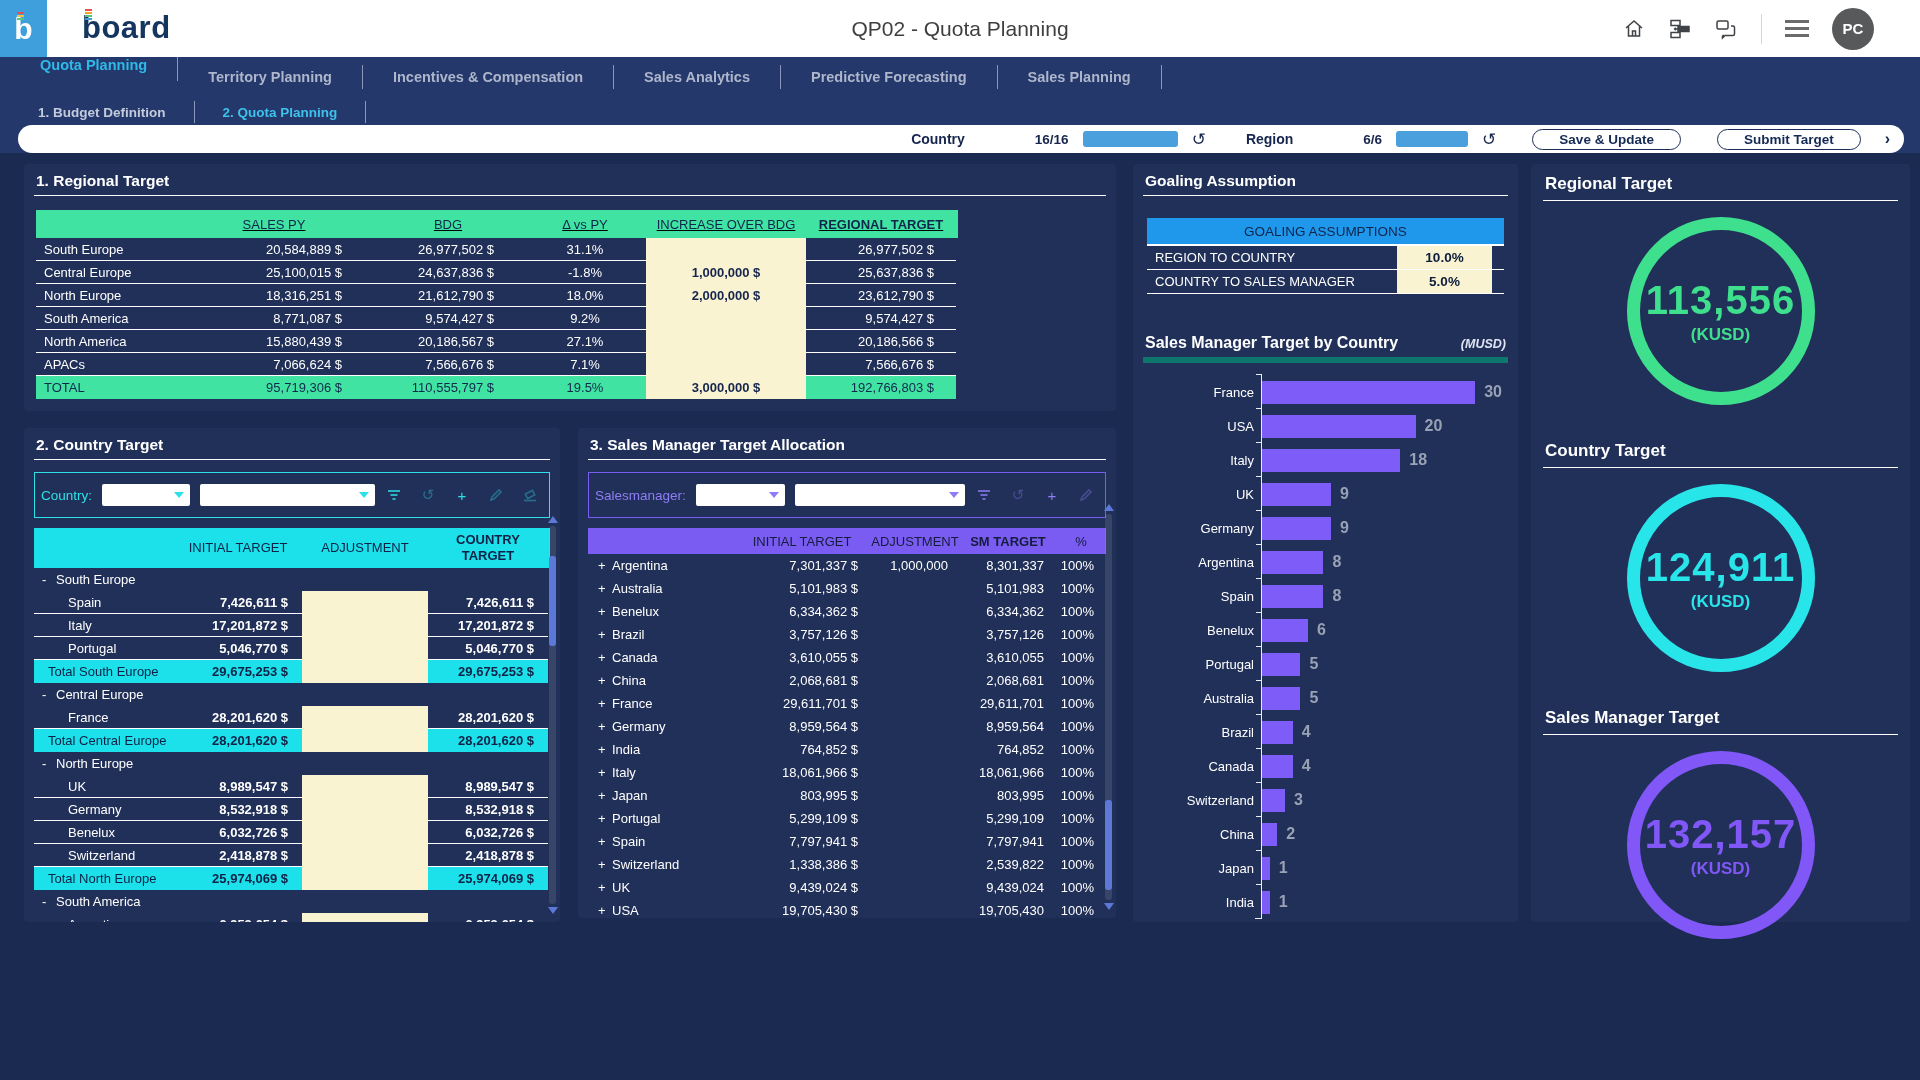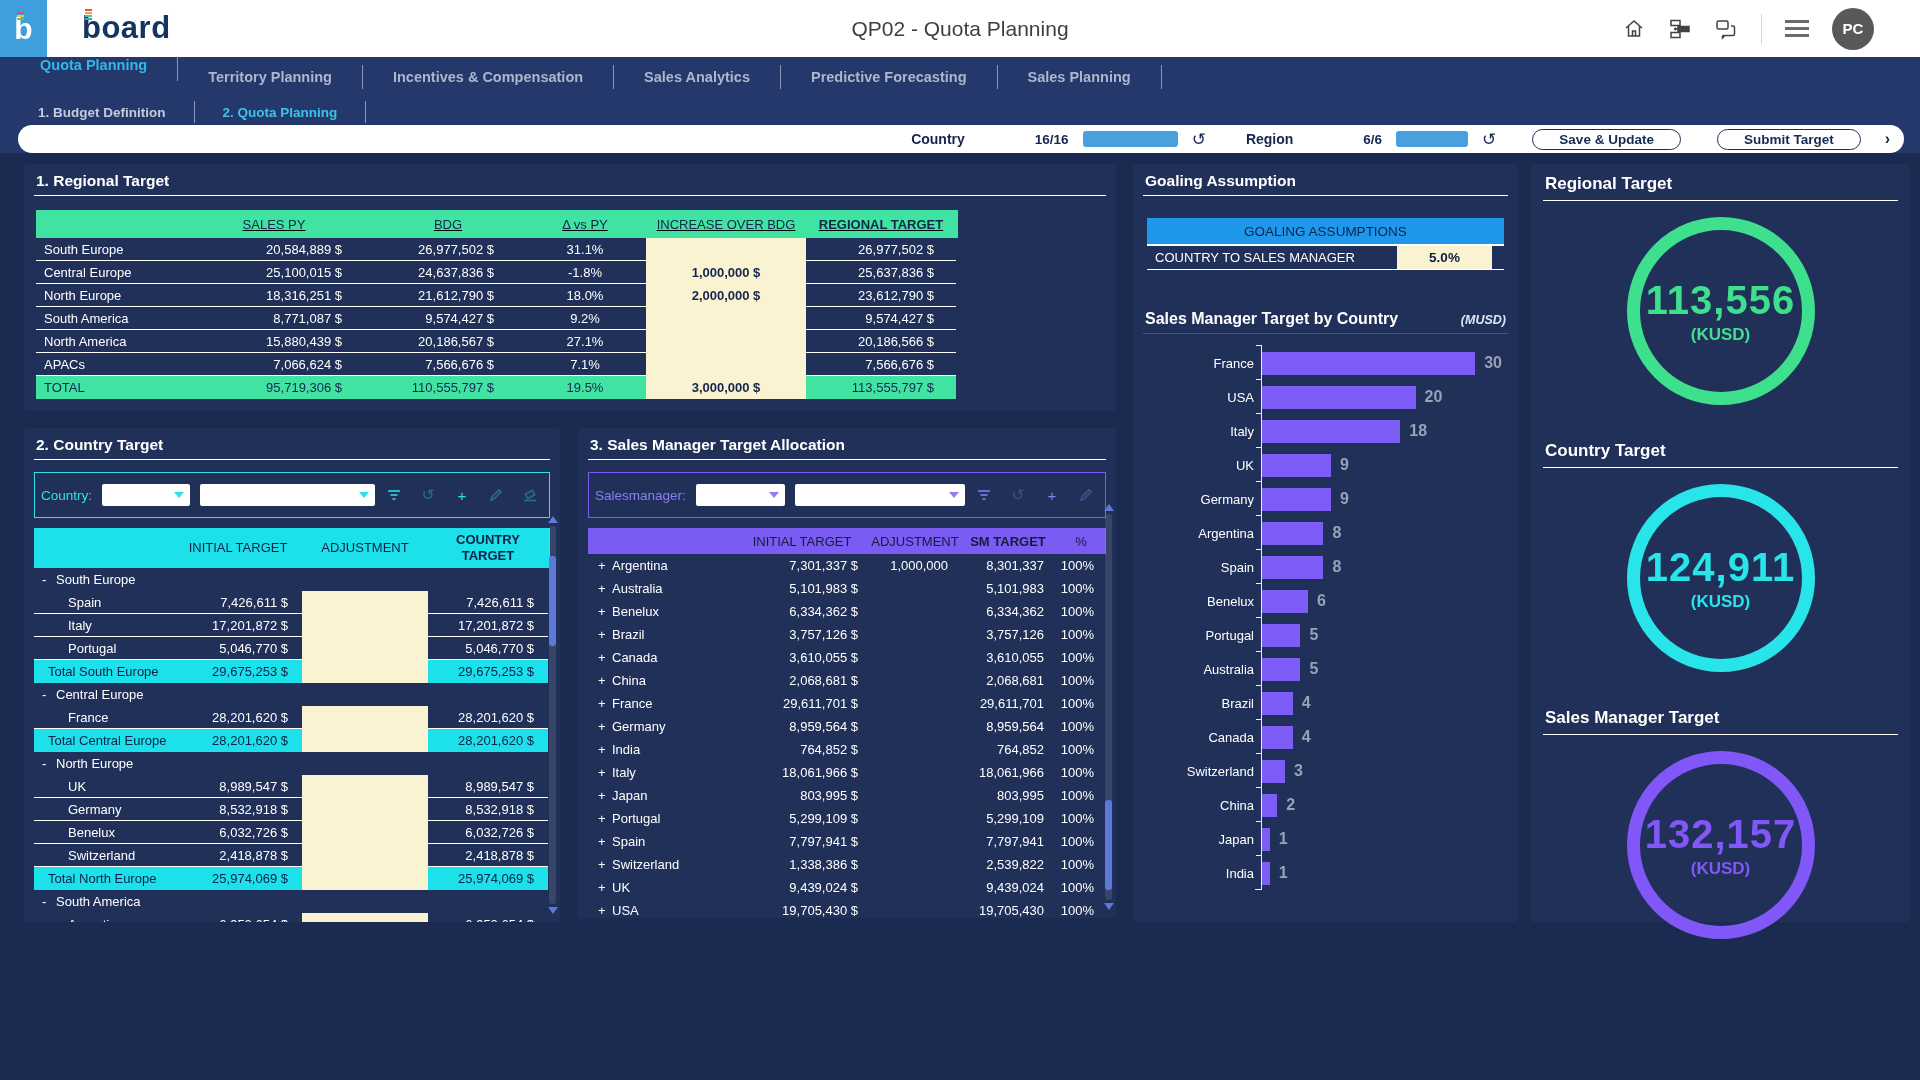--- a/index.html
+++ b/index.html
@@ -87,21 +87,21 @@
   
   .ct-table { margin-top:10px; }
   .ct-head, .ct-row { display:grid; grid-template-columns:140px 128px 126px 120px; }
   .ct-head { height:40px; background:#1ce0ea; align-items:center; }
   .ct-head div { font-size:13px; color:#0e2247; text-align:center; line-height:1.25; }
   .ct-head .bold { font-weight:bold; }
   .ct-row { height:23px; }
   .ct-row > div { display:flex; align-items:center; font-size:13px; color:#fff; }
   .ct-name { padding-left:8px; white-space:nowrap; overflow:hidden; }
   .ct-name .pfx { display:inline-block; min-width:14px; }
-  .ct-num { justify-content:flex-end; padding-right:14px; }
+  .ct-num { justify-content:flex-end; padding-right:14px;font-weight:bold; }
   .ct-adj { justify-content:center; }
   .ct-row[data-type="item"] > div:not(.ct-adj) { border-bottom:1px solid #fff; }
   .ct-row[data-type="item"] .ct-name { padding-left:20px; }
   .ct-row[data-type="item"] .ct-adj, .ct-row[data-type="total"] .ct-adj { background:#faf3d2; }
   .ct-row[data-type="total"] > div { background:#1ce0ea; color:#0e2247; }
   .ct-row[data-type="total"] .ct-adj { background:#faf3d2; }
   .ct-row[data-type="total"] .ct-name { padding-left:0; }
 
   
   .sm-table { margin-top:10px; }
@@ -123,21 +123,21 @@
   .vs-down { width:0; height:0; border-left:5px solid transparent; border-right:5px solid transparent; border-top:7px solid #5c79d8; margin-top:3px; }
 
   
   .g-table { margin:22px 4px 0 4px; }
   .g-head { height:28px; background:#1f98ec; display:flex; align-items:center; justify-content:center; font-size:13.5px; color:#10254c; border-bottom:2px solid #fff; }
   .g-row { display:grid; grid-template-columns:250px 95px; height:24px; border-bottom:1px solid #fff; }
   .g-label { display:flex; align-items:center; padding-left:8px; font-size:13px; color:#fff; }
   .g-val { display:flex; align-items:center; justify-content:center; background:#faf3d2; color:#0c1c3c; font-size:13.5px; font-weight:bold; }
 
   
-  .bc-titlebar { display:flex; align-items:baseline; justify-content:space-between; margin-top:40px; padding:0 2px 5px 2px; border-bottom:1px solid #0f766e; }
+  .bc-titlebar { display:flex; align-items:baseline; justify-content:space-between; margin-top:40px; padding:0 2px 5px 2px; border-bottom:6px solid #0f766e; }
   .bc-title { font-size:16px; font-weight:bold; color:#fff; }
   .bc-unit { font-size:12.5px; font-style:italic; font-weight:bold; color:#dfe5f2; }
   .bc-rows { position:relative; margin-top:12px; padding-right:6px; }
   .bc-slot { position:relative; height:34px; margin-left:118px; border-left:1px solid #e8ecf5; display:flex; align-items:center; }
   .bc-slot::before { content:""; position:absolute; left:-6px; top:-1px; width:6px; height:1px; background:#e8ecf5; }
   .bc-rows::after { content:""; position:absolute; left:112px; bottom:0; width:6px; height:1px; background:#e8ecf5; }
   .bc-label { position:absolute; right:calc(100% + 8px); font-size:13px; color:#fff; white-space:nowrap; }
   .bc-bar { height:23px; background:#7d5cf7; }
   .bc-val { margin-left:9px; font-size:16px; font-weight:bold; color:#99a1b5; }
 
@@ -320,21 +320,21 @@
             <div class="rt-delta">7.1%</div>
             <div class="rt-inc"></div>
             <div class="rt-tgt">7,566,676 $</div>
           </div>
             <div class="rt-row" data-type="total">
             <div class="rt-name">TOTAL</div>
             <div class="rt-num">95,719,306 $</div>
             <div class="rt-num">110,555,797 $</div>
             <div class="rt-delta">19.5%</div>
             <div class="rt-inc">3,000,000 $</div>
-            <div class="rt-tgt">113,555,797 $</div>
+            <div class="rt-tgt">192,766,803 $</div>
           </div>
           </div>
       </div>
     </div>
 
     <div class="pnl" id="pnl-country">
       <div class="pnl-title">2. Country Target</div>
       <div class="filterbar fb-cyan">
         <span class="fb-label">Country:</span>
         <span class="fb-select s1">
@@ -744,20 +744,24 @@
         <div class="vs-down"></div>
       </div>
     </div>
 
     <div class="pnl" id="col-mid">
       <div class="pnl-title">Goaling Assumption</div>
       <div class="g-table">
         <div class="g-head">GOALING ASSUMPTIONS</div>
         <div>
 
+        <div class="g-row">
+            <div class="g-label">REGION TO COUNTRY</div>
+            <div class="g-val">10.0%</div>
+          </div>
             <div class="g-row">
             <div class="g-label">COUNTRY TO SALES MANAGER</div>
             <div class="g-val">5.0%</div>
           </div>
           </div>
       </div>
 
       <div class="bc-titlebar">
         <span class="bc-title">Sales Manager Target by Country</span>
         <span class="bc-unit">(MUSD)</span>

